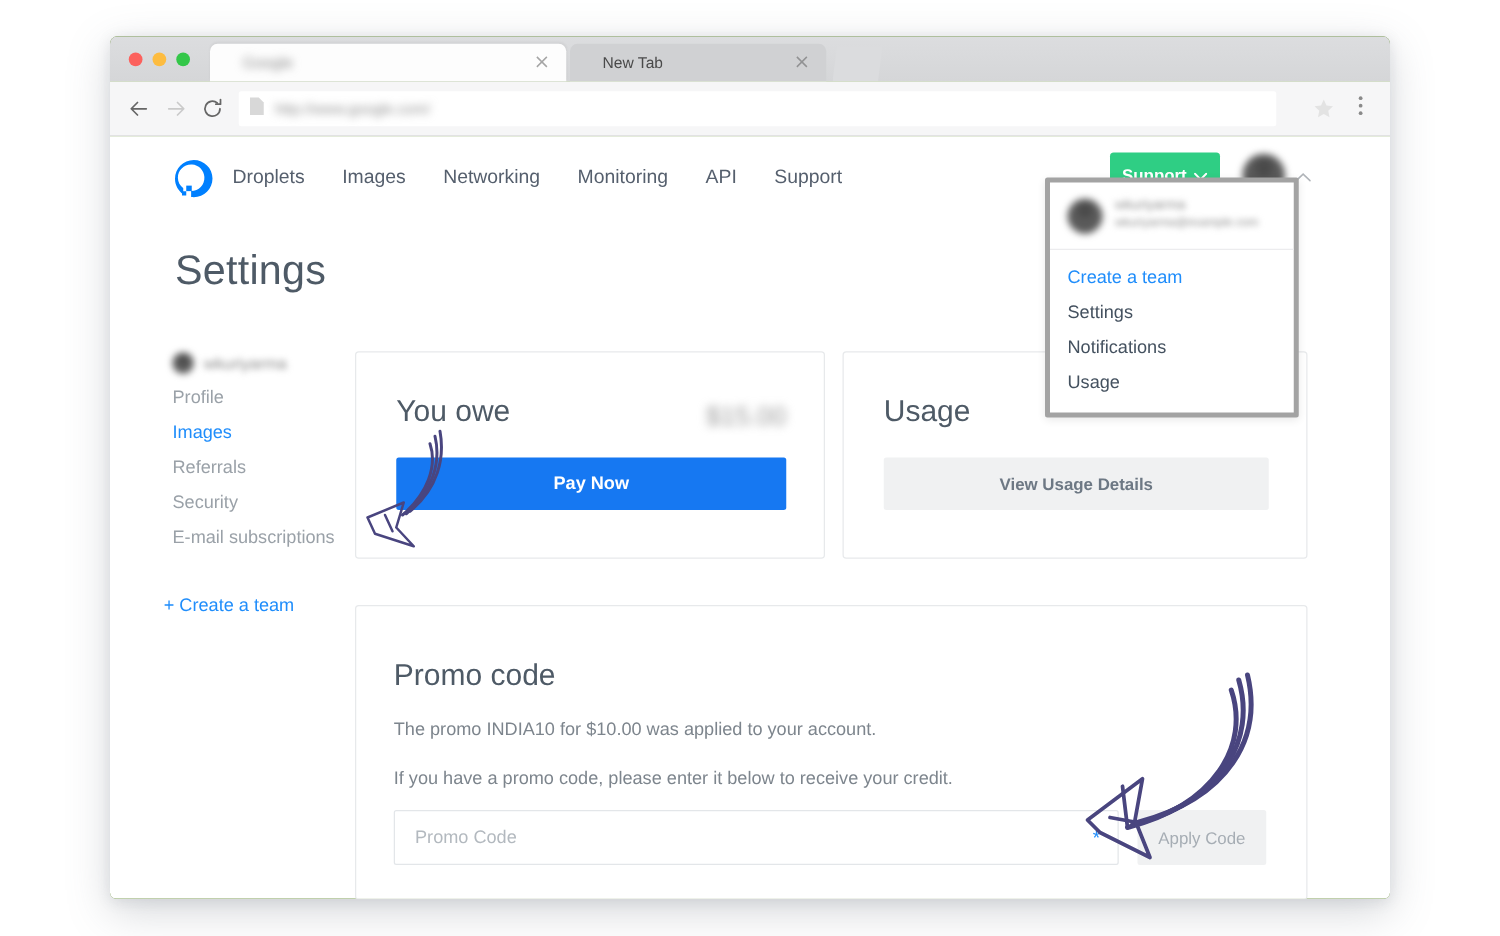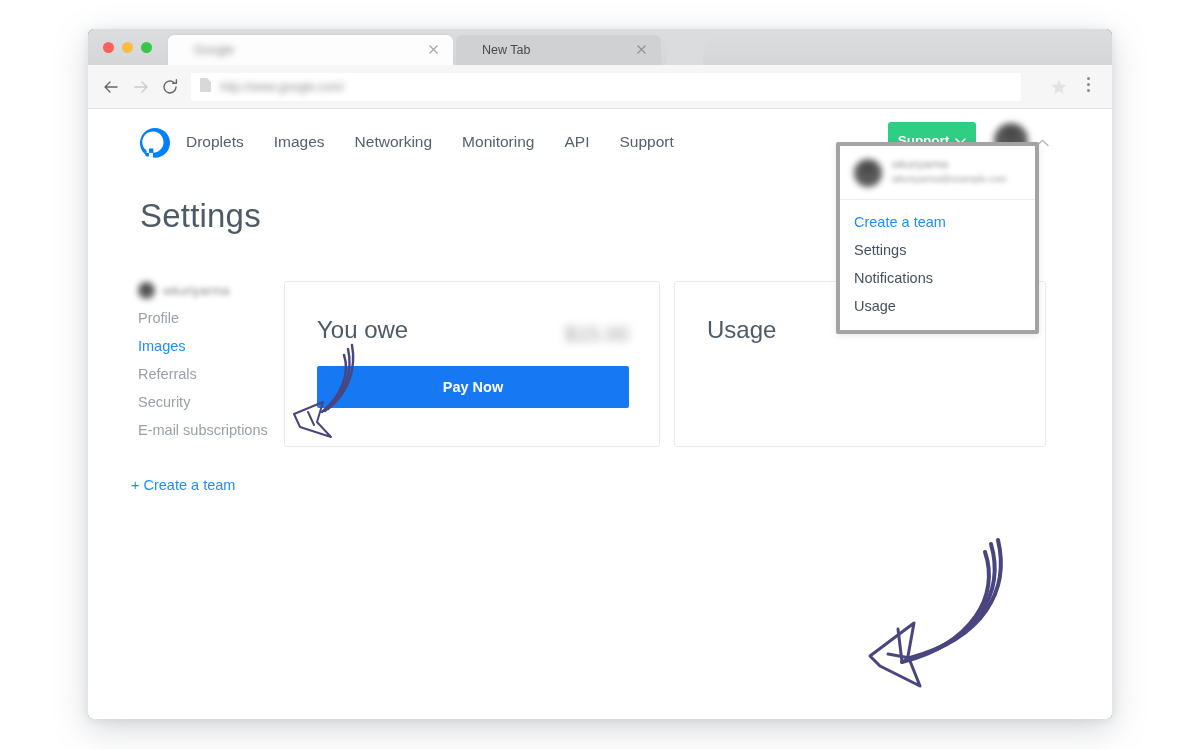--- a/index.html
+++ b/index.html
@@ -441,22 +441,35 @@
     <div class="card" id="owe-card">
       <div class="card-title">You owe</div>
       <div id="owe-amount">$15.00</div>
       <div id="pay-now-button">
         <span>Pay Now</span>
       </div>
     </div>
 
     <div class="card" id="usage-card">
       <div class="card-title">Usage</div>
-    </div>
-
+      <div id="view-usage-button">
+        <span>View Usage Details</span>
+      </div>
+    </div>
+
+    <div class="card" id="promo-card">
+      <div id="promo-title">Promo code</div>
+      <div id="promo-applied">The promo INDIA10 for $10.00 was applied to your account.</div>
+      <div id="promo-hint">If you have a promo code, please enter it below to receive your credit.</div>
+      <div id="promo-input-wrap">
+        <input id="promo-input" type="text" placeholder="Promo Code" style="">
+        <span id="promo-required-star">*</span>
+      </div>
+      <button id="apply-code-button">Apply Code</button>
+    </div>
 
     <svg class="annot-arrow" id="arrow-billing" width="86" height="110" viewBox="0 0 86 110">
       <g fill="none" stroke="#49457f" stroke-width="2.4" stroke-linecap="round">
         <path d="M72 6 C76 28 70 52 48 70"></path>
         <path d="M68 10 C73 31 66 54 45 72"></path>
         <path d="M64 16 C70 34 62 56 42 73"></path>
       </g>
       <g fill="none" stroke="#49457f" stroke-width="2" stroke-linecap="round" stroke-linejoin="round">
         <path d="M14 75 L43 63 L37 83 L51 98 L20 88 Z"></path>
         <path d="M28 73 L34 86"></path>

